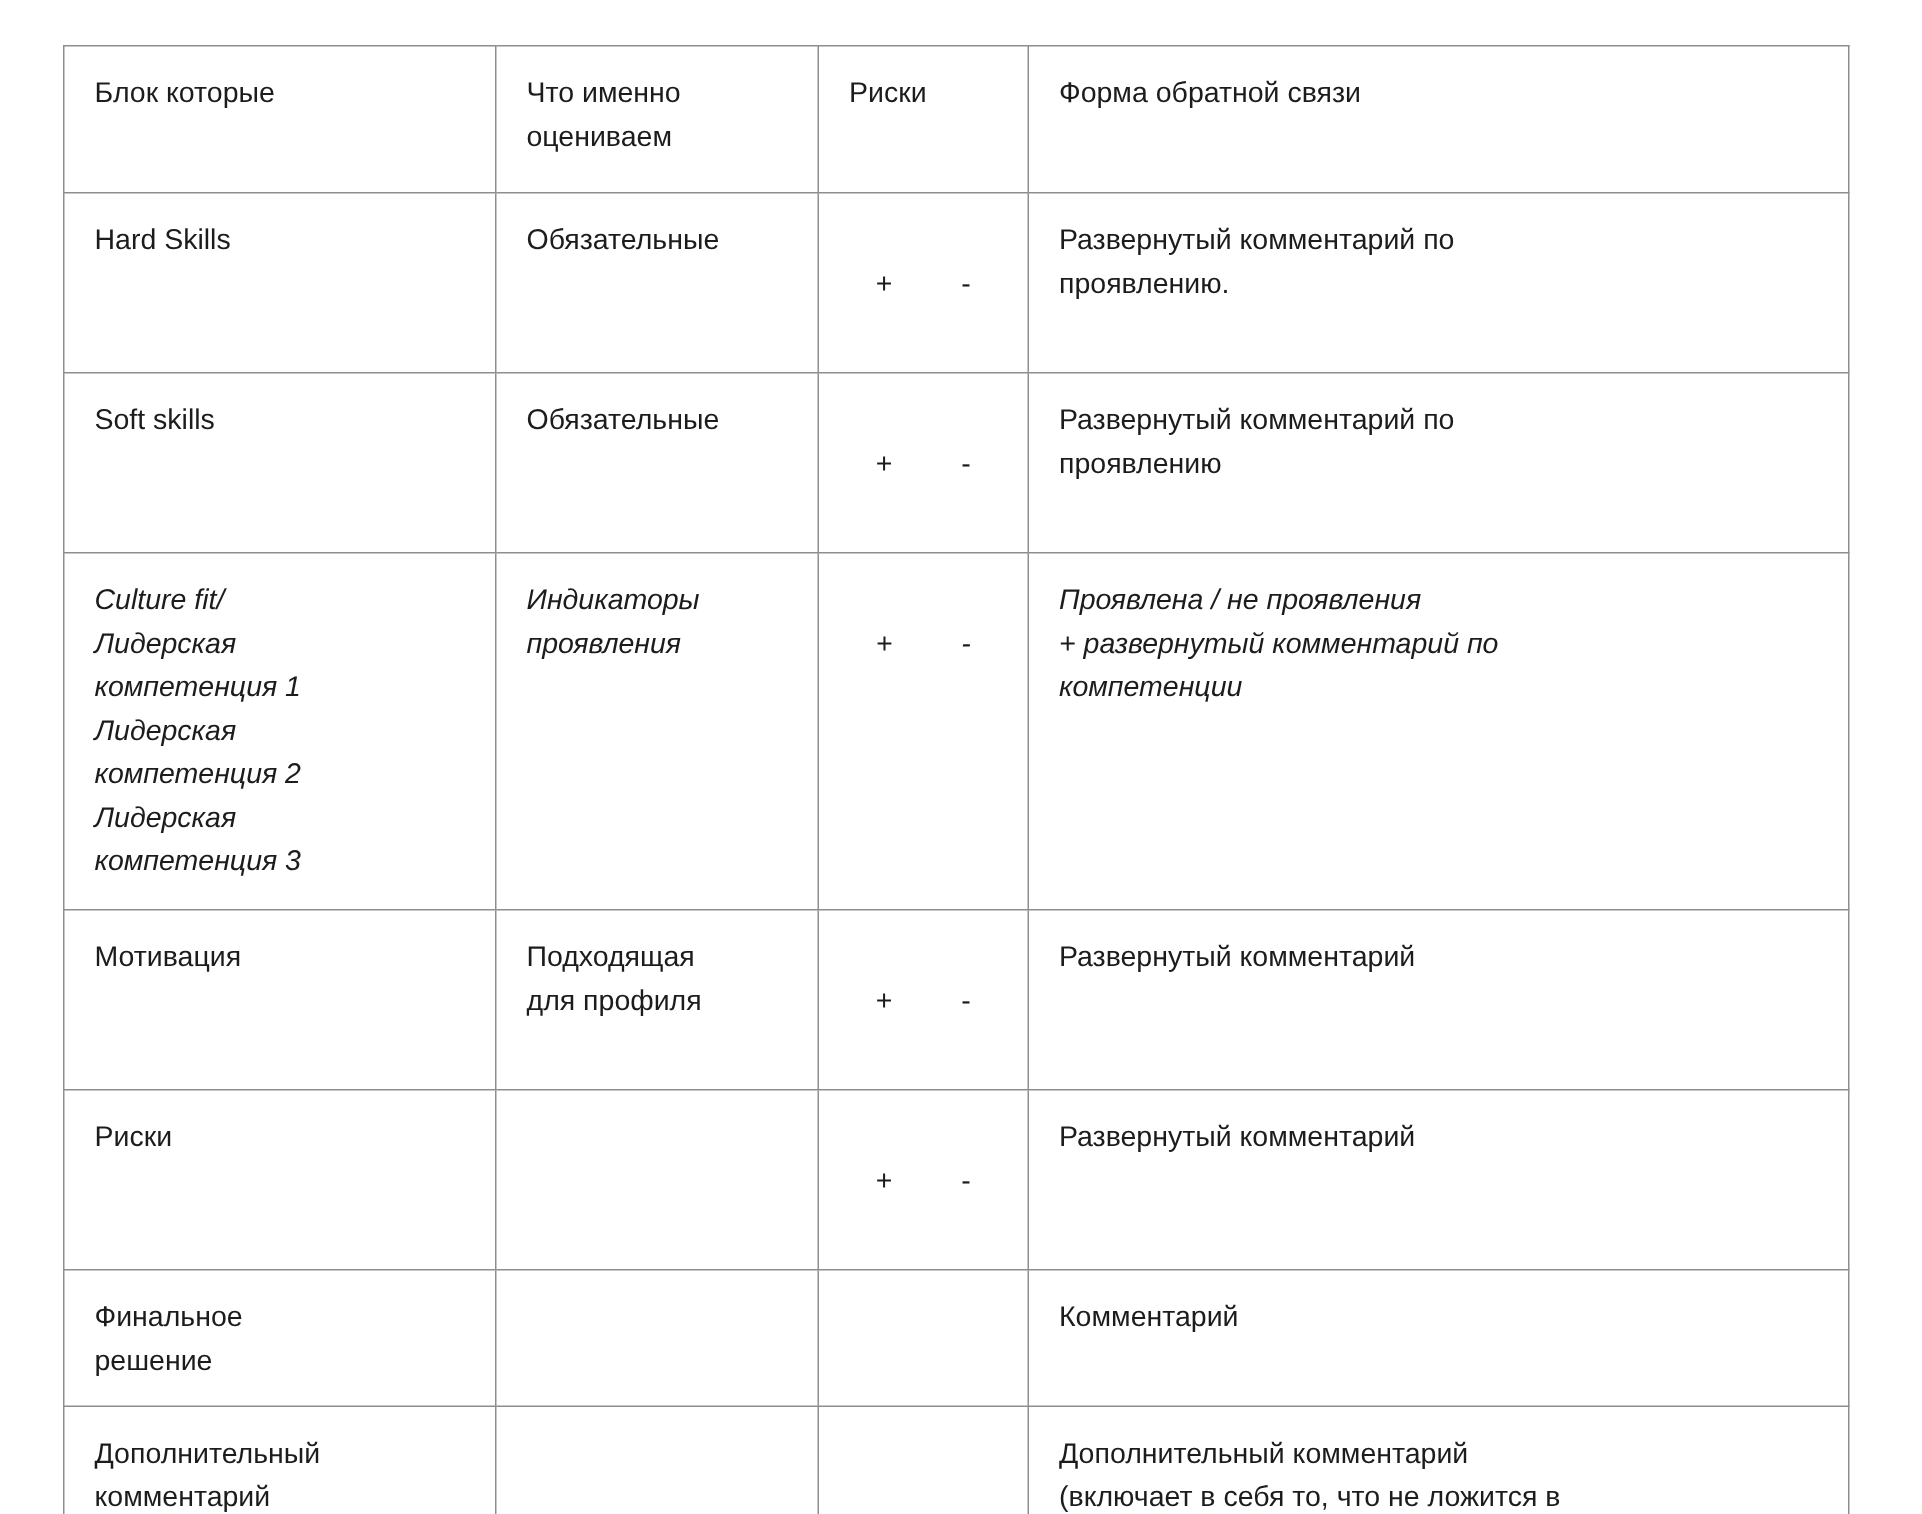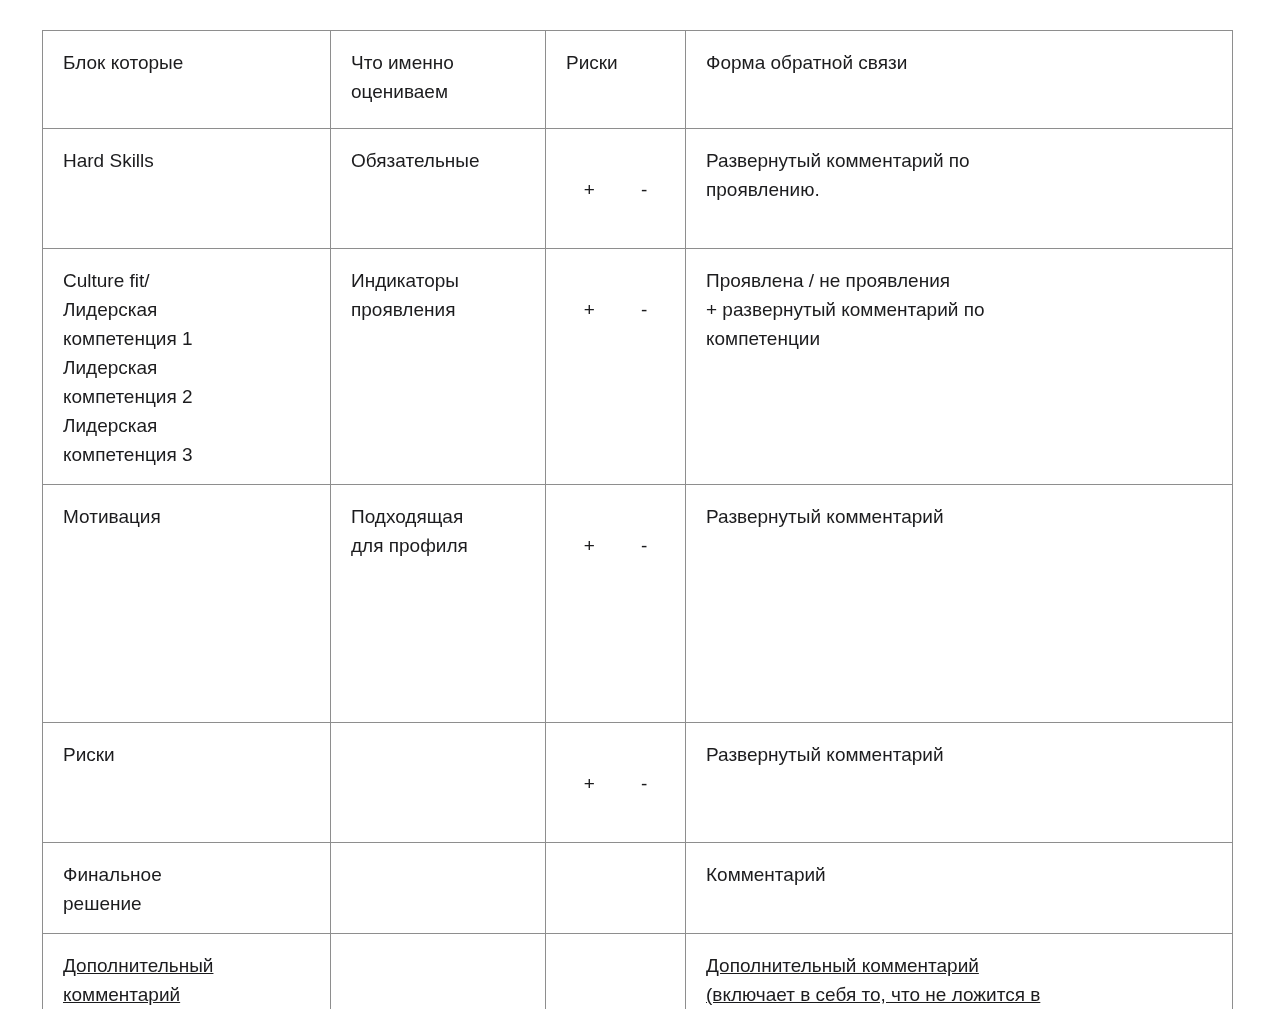--- a/index.html
+++ b/index.html
@@ -34,24 +34,24 @@
     font-size: 19px;
     line-height: 29px;
     font-weight: 400;
     white-space: pre-line;
     overflow: hidden;
     box-sizing: border-box;
   }
   thead tr          { height: 98px; }
   tbody tr:nth-child(1) { height: 94px; margin-top: 26px; }
   tbody tr:nth-child(2) { height: 93px; }
-  tbody tr:nth-child(3) { height: 238px; }
+  tbody tr:nth-child(3) { height: 238px; font-style: italic; }
   tbody tr:nth-child(4) { height: 94px; margin-left: 28px; }
   tbody tr:nth-child(5) { height: 64px; }
-  tbody tr:nth-child(6) { height: 89px; text-decoration: underline; }
+  tbody tr:nth-child(6) { height: 89px; }
   tbody tr:nth-child(7) { height: 182px; }
   .score-wrap {
     display: flex;
     justify-content: center;
     gap: 46px;
     white-space: normal;
   }
   .score-wrap span {
     display: inline-block;
   }
@@ -81,20 +81,32 @@
         <td>Hard Skills</td>
         <td>Обязательные</td>
         <td>
           <div class="score-wrap">
             <span>+</span>
             <span>-</span>
           </div>
         </td>
         <td>Развернутый комментарий по
 проявлению.</td>
+      </tr>
+      <tr>
+        <td>Soft skills</td>
+        <td>Обязательные</td>
+        <td>
+          <div class="score-wrap">
+            <span>+</span>
+            <span>-</span>
+          </div>
+        </td>
+        <td>Развернутый комментарий по
+проявлению</td>
       </tr>
       <tr>
         <td>Culture fit/
 Лидерская
 компетенция 1
 Лидерская
 компетенция 2
 Лидерская
 компетенция 3</td>
         <td>Индикаторы

